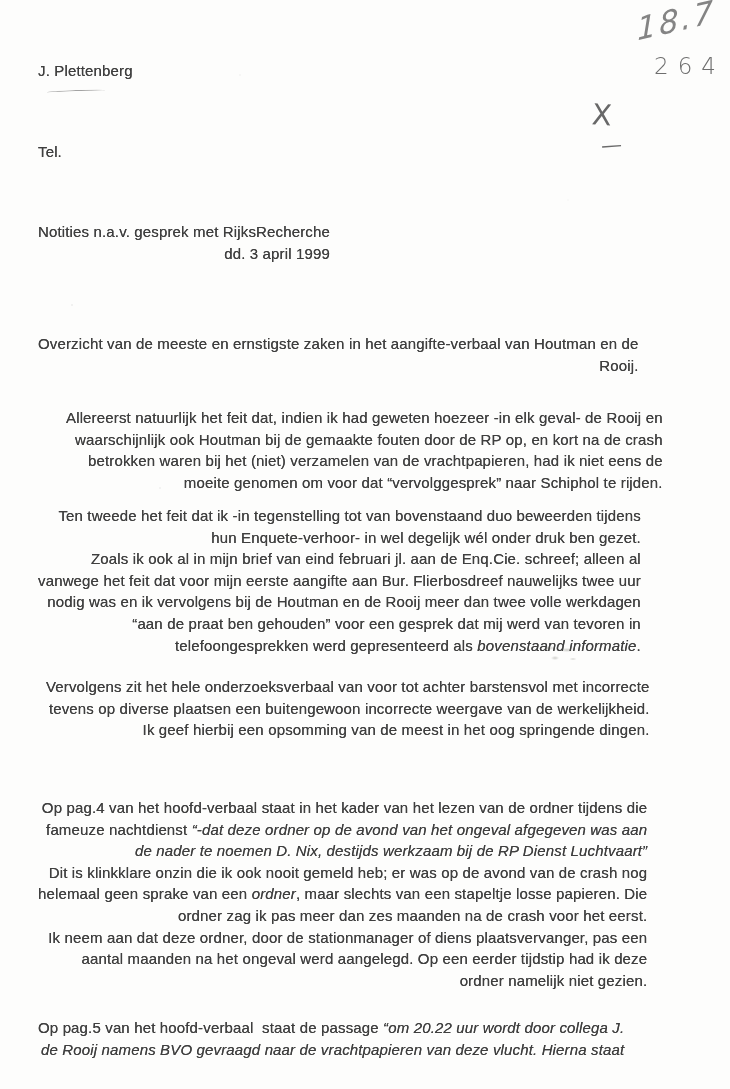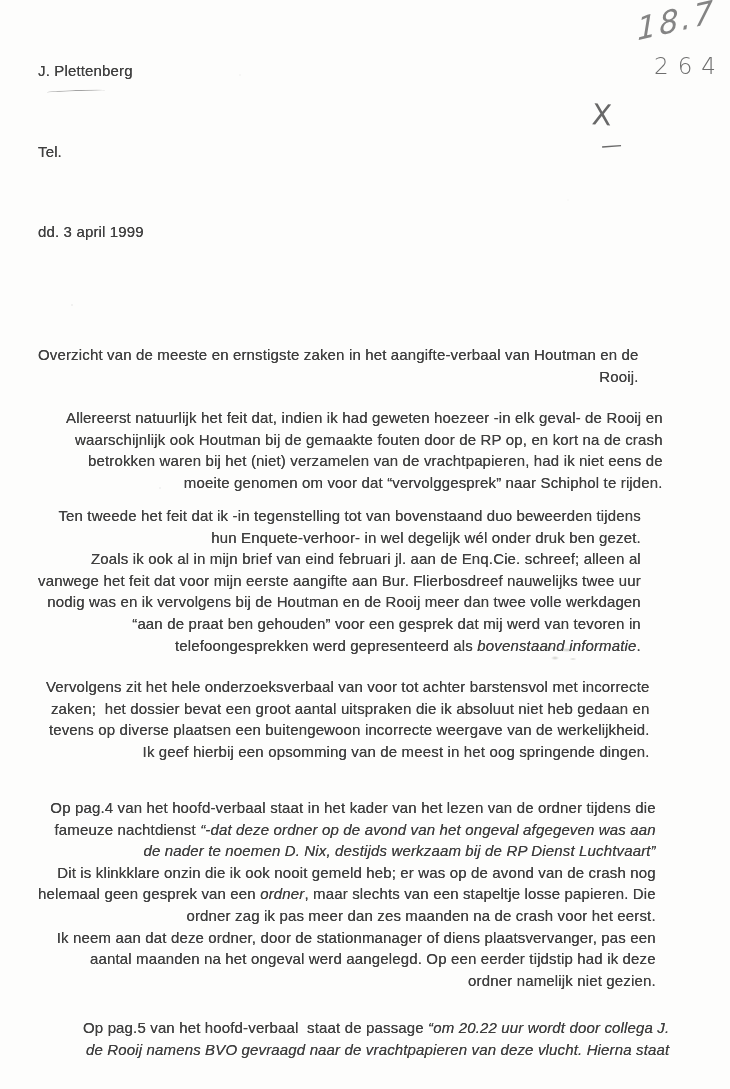--- a/index.html
+++ b/index.html
@@ -43,26 +43,26 @@
   .it{font-style:italic;}
   .author{top:60px;font-size:15.5px;}
   .author-underline{
     position:absolute;left:47px;top:90px;width:58px;height:3px;
     border-top:1.5px solid rgba(90,90,90,.55);
     transform:rotate(-2deg);
     border-radius:50%;
   }
   .tel{top:141px;font-size:15px;}
   .title{top:221px;}
-  .p1{top:344px;}
+  .p1{top:333px;}
   .p2{top:407px;margin-left:28px;}
   .p3{top:505px;}
   .p4{top:676px;margin-left:8px;}
   .p5{top:797px;}
-  .p6{top:1017px;margin-left:45px;}
+  .p6{top:1017px;}
   
   .hand{
     position:absolute;
     font-family:"DejaVu Sans",sans-serif;
     color:var(--pencil);
   }
   .corner-number{
     left:636px;top:2px;
     font-size:31px;font-style:italic;
     letter-spacing:3px;
@@ -107,20 +107,21 @@
   <div class="block typed author">
     <div class="line">J. Plettenberg</div>
   </div>
   <div class="author-underline"></div>
 
   <div class="block typed tel">
     <div class="line">Tel.</div>
   </div>
 
   <div class="block typed title">
+    <div class="line">Notities n.a.v. gesprek met RijksRecherche</div>
     <div class="line">dd. 3 april 1999</div>
   </div>
 
   <div class="block typed p1">
       <div class="line"><span>Overzicht van de meeste en ernstigste zaken in het aangifte-verbaal van Houtman en de</span></div>
       <div class="line"><span>Rooij.</span></div>
     </div>
   <div class="block typed p2">
       <div class="line"><span>Allereerst natuurlijk het feit dat, indien ik had geweten hoezeer -in elk geval- de Rooij en</span></div>
       <div class="line"><span>waarschijnlijk ook Houtman bij de gemaakte fouten door de RP op, en kort na de crash</span></div>
@@ -131,30 +132,29 @@
       <div class="line"><span>Ten tweede het feit dat ik -in tegenstelling tot van bovenstaand duo beweerden tijdens</span></div>
       <div class="line"><span>hun Enquete-verhoor- in wel degelijk wél onder druk ben gezet.</span></div>
       <div class="line"><span>Zoals ik ook al in mijn brief van eind februari jl. aan de Enq.Cie. schreef; alleen al</span></div>
       <div class="line"><span>vanwege het feit dat voor mijn eerste aangifte aan Bur. Flierbosdreef nauwelijks twee uur</span></div>
       <div class="line"><span>nodig was en ik vervolgens bij de Houtman en de Rooij meer dan twee volle werkdagen</span></div>
       <div class="line"><span>“aan de praat ben gehouden” voor een gesprek dat mij werd van tevoren in</span></div>
       <div class="line"><span>telefoongesprekken werd gepresenteerd als </span><span class="it">bovenstaand informatie</span><span>.</span></div>
     </div>
   <div class="block typed p4">
       <div class="line"><span>Vervolgens zit het hele onderzoeksverbaal van voor tot achter barstensvol met incorrecte</span></div>
-      <div class="line"><span>zaken;  het dossier bevat een groot aantal uitspraken die ik absoluut niet heb gedaan en</span></div>
       <div class="line"><span>tevens op diverse plaatsen een buitengewoon incorrecte weergave van de werkelijkheid.</span></div>
       <div class="line"><span>Ik geef hierbij een opsomming van de meest in het oog springende dingen.</span></div>
     </div>
   <div class="block typed p5">
       <div class="line"><span>Op pag.4 van het hoofd-verbaal staat in het kader van het lezen van de ordner tijdens die</span></div>
       <div class="line"><span>fameuze nachtdienst </span><span class="it">“-dat deze ordner op de avond van het ongeval afgegeven was aan</span></div>
       <div class="line"><span class="it">de nader te noemen D. Nix, destijds werkzaam bij de RP Dienst Luchtvaart”</span></div>
       <div class="line"><span>Dit is klinkklare onzin die ik ook nooit gemeld heb; er was op de avond van de crash nog</span></div>
-      <div class="line"><span>helemaal geen gesprek van een </span><span class="it">ordner</span><span>, maar slechts van een stapeltje losse papieren. Die</span></div>
+      <div class="line"><span>helemaal geen sprake van een </span><span class="it">ordner</span><span>, maar slechts van een stapeltje losse papieren. Die</span></div>
       <div class="line"><span>ordner zag ik pas meer dan zes maanden na de crash voor het eerst.</span></div>
       <div class="line"><span>Ik neem aan dat deze ordner, door de stationmanager of diens plaatsvervanger, pas een</span></div>
       <div class="line"><span>aantal maanden na het ongeval werd aangelegd. Op een eerder tijdstip had ik deze</span></div>
       <div class="line"><span>ordner namelijk niet gezien.</span></div>
     </div>
   <div class="block typed p6">
       <div class="line"><span>Op pag.5 van het hoofd-verbaal  staat de passage </span><span class="it">“om 20.22 uur wordt door collega J.</span></div>
       <div class="line"><span class="it">de Rooij namens BVO gevraagd naar de vrachtpapieren van deze vlucht. Hierna staat</span></div>
     </div>
 

